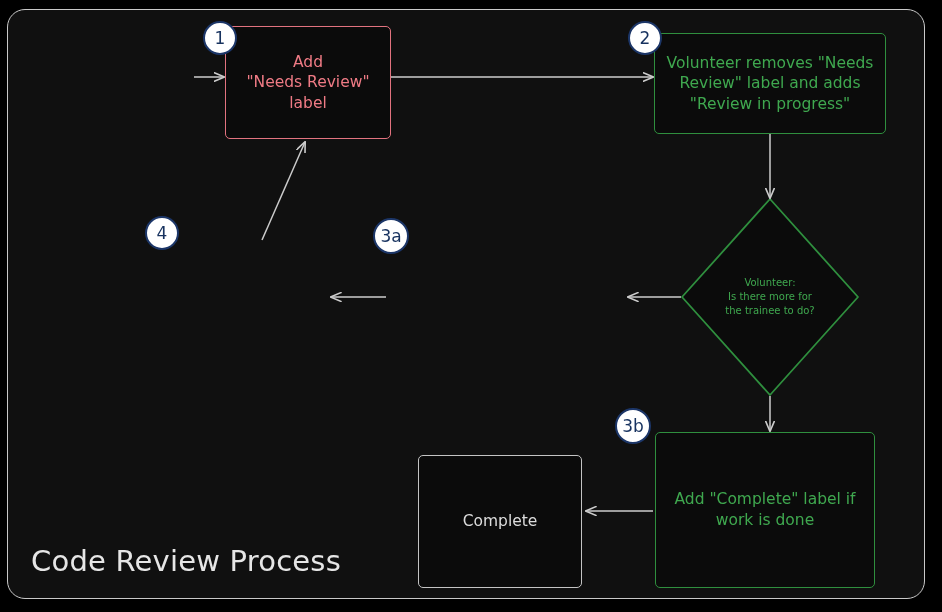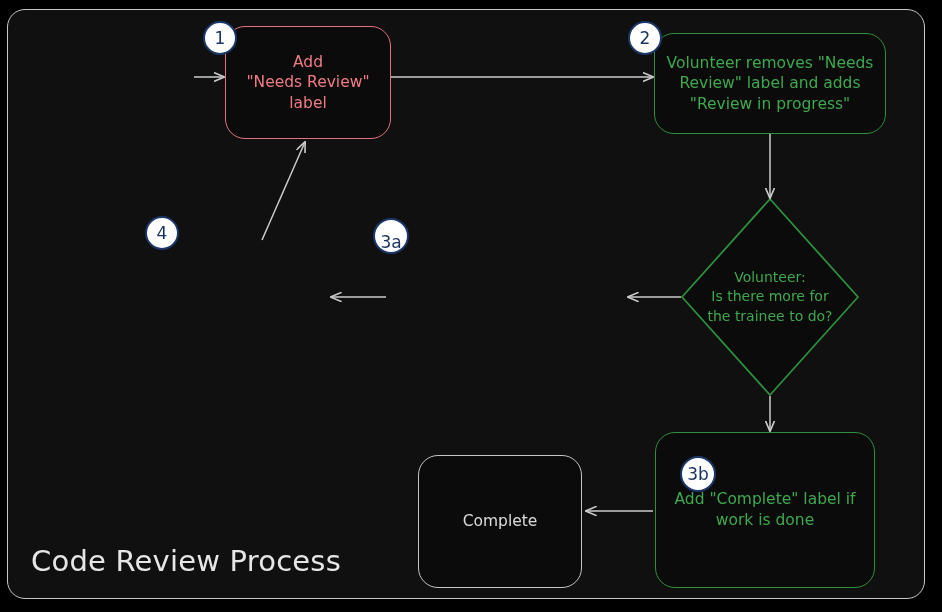--- a/index.html
+++ b/index.html
@@ -31,21 +31,21 @@
     width: 942px; height: 612px;
     pointer-events: none;
   }
   .node {
     position: absolute;
     box-sizing: border-box;
     display: flex;
     align-items: center;
     justify-content: center;
     text-align: center;
-    border-radius: 20px;
+    border-radius: 5px;
     background: #0b0b0b;
     line-height: 1.33;
   }
   .node .txt {
     display: block;
     white-space: pre-line;
     padding: 0 8px;
   }
   .node-grey {
     border: 1.6px solid #c4c4c4;
@@ -63,21 +63,21 @@
     font-size: 15.5px;
   }
   
   #diamond-node {
     position: absolute;
     display: flex;
     align-items: center;
     justify-content: center;
     text-align: center;
     color: #3fa84f;
-    font-size: 14px;
+    font-size: 10px;
     line-height: 1.38;
     white-space: pre-line;
     z-index: 3;
   }
   
   .badge {
     position: absolute;
     border-radius: 50%;
     background: #ffffff;
     border: 2.6px solid #1c3668;
@@ -167,25 +167,25 @@
   </div>
 
   <div class="badge" style="left:203px; top:21px; width:34px; height:34px;">
     <span>1</span>
   </div>
 
   <div class="badge" style="left:628px; top:21px; width:34px; height:34px;">
     <span>2</span>
   </div>
 
-  <div class="badge" style="left:373px; top:218px; width:36px; height:36px;align-items:flex-end;">
+  <div class="badge" style="left:373px; top:218px; width:36px; height:36px;">
     <span>3a</span>
   </div>
 
-  <div class="badge" style="left:680px; top:408px; width:36px; height:36px;margin-top:48px;">
+  <div class="badge" style="left:615px; top:408px; width:36px; height:36px;">
     <span>3b</span>
   </div>
 
   <div class="badge" style="left:145px; top:216px; width:34px; height:34px;">
     <span>4</span>
   </div>
 
   <div id="diagram-title">Code Review Process</div>
 
 </div>

